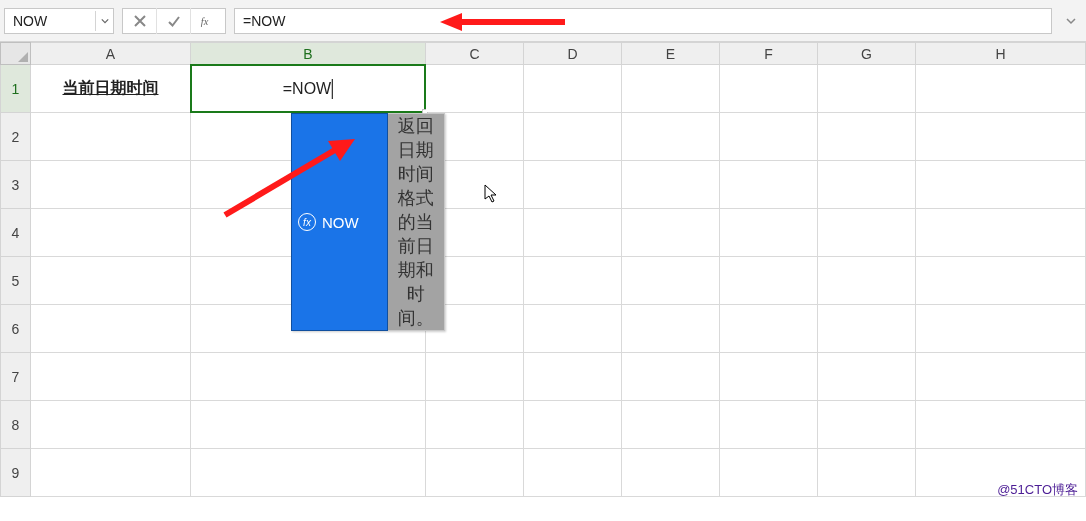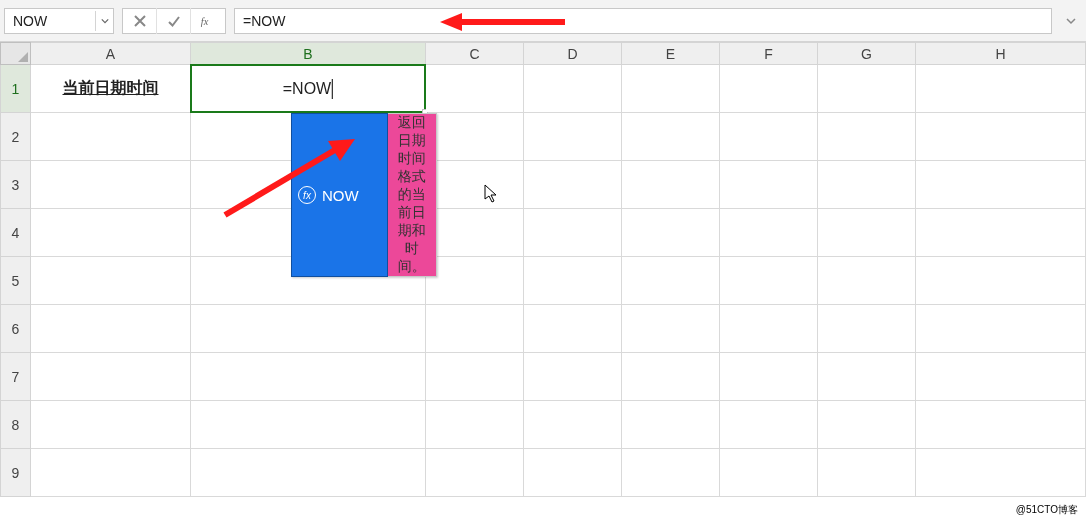--- a/index.html
+++ b/index.html
@@ -190,50 +190,50 @@
     }
     .ac-fx {
       width: 18px; height: 18px;
       border-radius: 50%;
       border: 1.5px solid #fff;
       display: flex; align-items: center; justify-content: center;
       font-style: italic;
       font-size: 10px;
     }
     .ac-desc {
-      background: #ec4899;
+      background: #a3a3a3;
       color: #333;
       border: 1px solid #c8c8c8;
       border-left: none;
       display: flex;
       align-items: center;
       padding: 0 10px;
-      font-size: 14px;
+      font-size: 18px;
     }
     .cursor-overlay {
       position: absolute;
       top: 70px;
       left: 192px;
       z-index: 60;
       pointer-events: none;
     }
 
     .arrow {
       position: absolute;
       z-index: 80;
       pointer-events: none;
     }
     .arrow svg { display: block; }
 
     .watermark {
       position: absolute;
       right: 8px;
-      bottom: 4px;
-      color: #000000;
-      font-size: 10px;
+      bottom: 22px;
+      color: #4c1d95;
+      font-size: 13px;
     }
   </style>
 </head>
 <body>
 
 <div class="formula-bar">
   <div class="name-box-wrap">
     <span class="name-box">NOW</span>
     <span class="name-dd">
       <svg viewBox="0 0 10 10" width="8" height="8">

